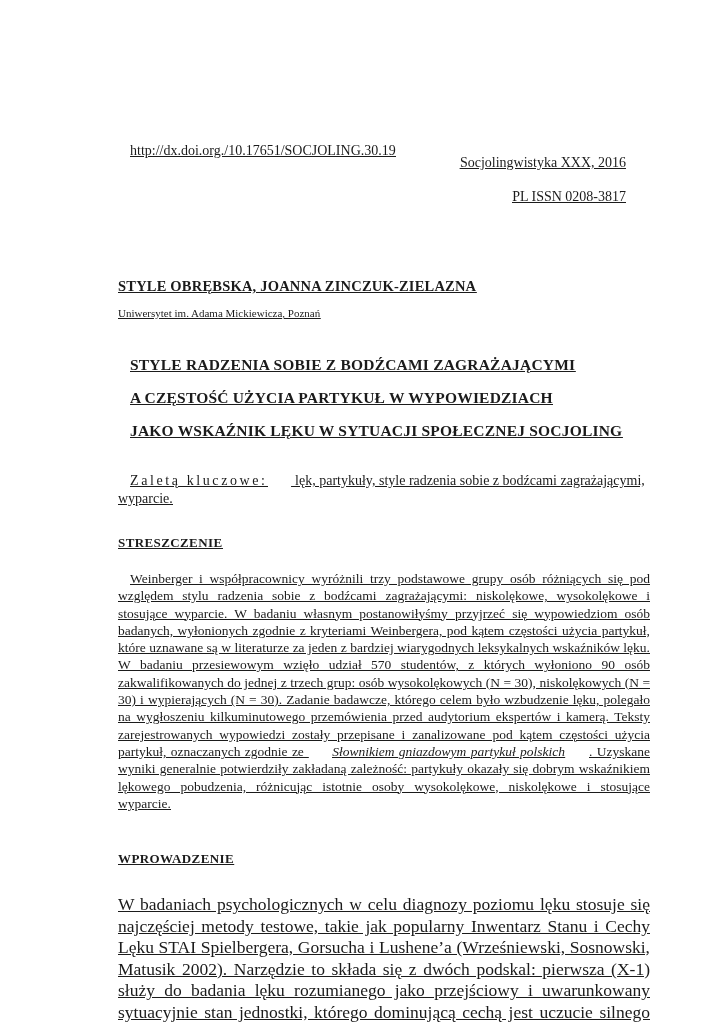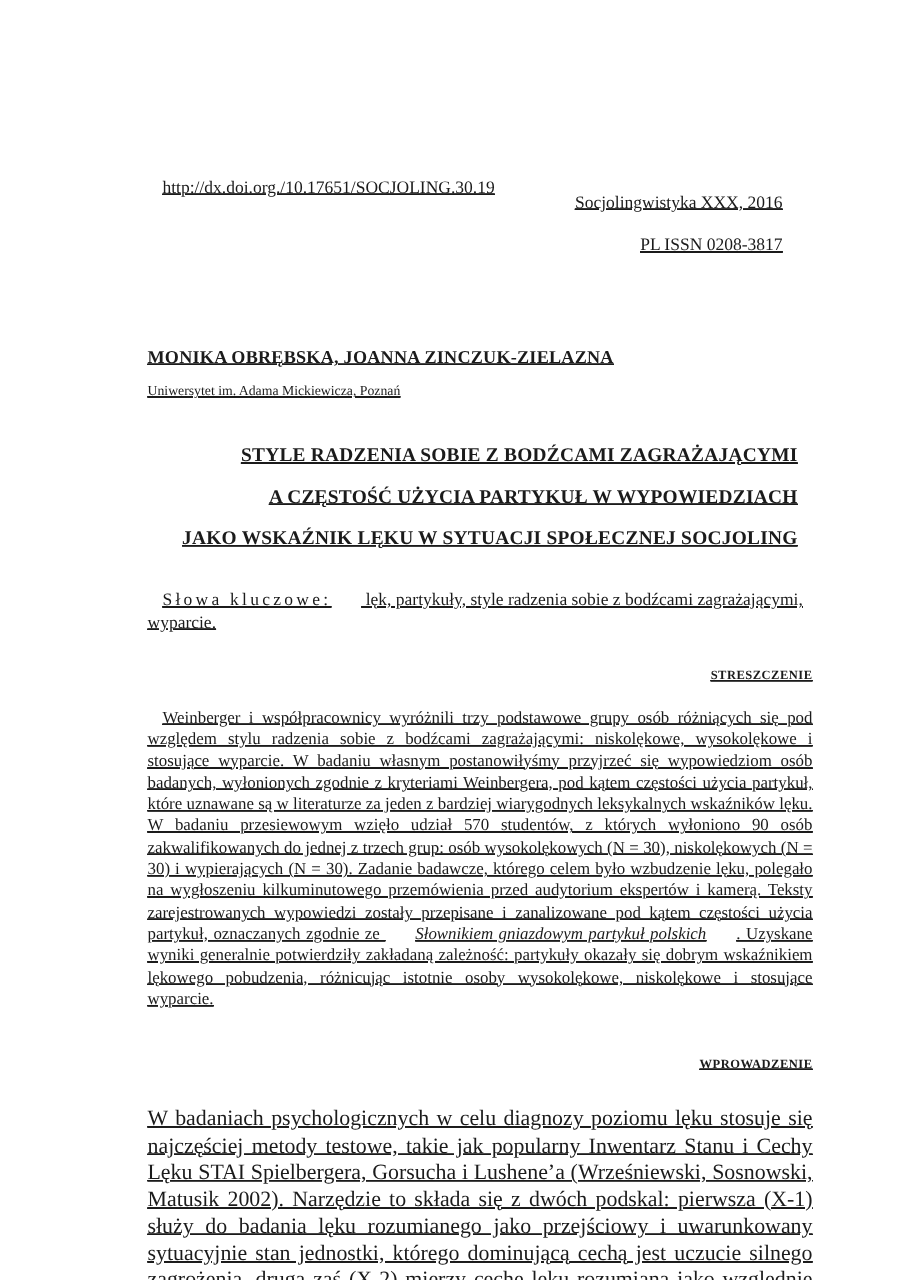--- a/index.html
+++ b/index.html
@@ -36,39 +36,39 @@
     font-weight: bold;
     letter-spacing: 0.2px;
   }
   .affiliation {
     margin-top: 6px;
     font-size: 11px;
   }
   
   .title {
     margin-top: 35px;
-    text-align: right;
+    text-align: left;
     font-size: 15.5px;
     font-weight: bold;
     line-height: 21px;
     letter-spacing: 0.2px;
   }
   
   .keywords {
     margin-top: 31px;
     font-size: 14px;
     line-height: 18px;
   }
   .keywords .kw-label {
     letter-spacing: 2.6px;
   }
   
   .section-heading {
-    text-align: right;
-    font-size: 10px;
+    text-align: left;
+    font-size: 13px;
     font-weight: bold;
     letter-spacing: 0.4px;
   }
   .streszczenie-heading { margin-top: 27px; }
   .wprowadzenie-heading { margin-top: 39px; }
   
   .abstract {
     margin-top: 19px;
     font-size: 13.5px;
     line-height: 17.3px;
@@ -90,32 +90,32 @@
   <div class="content">
 
     <div class="header-row">
       <div class="header-left">http://dx.doi.org./10.17651/SOCJOLING.30.19</div>
       <div class="header-right">
         <div>Socjolingwistyka XXX, 2016</div>
         <div>PL ISSN 0208-3817</div>
       </div>
     </div>
 
-    <div class="authors">MONIKA OBRĘBSKA, JOANNA ZINCZUK-ZIELAZNA</div>
+    <div class="authors">STYLE OBRĘBSKA, JOANNA ZINCZUK-ZIELAZNA</div>
 
     <div class="affiliation">Uniwersytet im. Adama Mickiewicza, Poznań</div>
 
     <div class="title">
       <div>STYLE RADZENIA SOBIE Z BODŹCAMI ZAGRAŻAJĄCYMI</div>
       <div>A CZĘSTOŚĆ UŻYCIA PARTYKUŁ W WYPOWIEDZIACH</div>
       <div>JAKO WSKAŹNIK LĘKU W SYTUACJI SPOŁECZNEJ SOCJOLING</div>
     </div>
 
     <div class="keywords">
-      <span class="kw-label">Słowa kluczowe:</span><span> lęk, partykuły, style radzenia sobie z bodźcami zagrażającymi, wyparcie.</span>
+      <span class="kw-label">Zaletą kluczowe:</span><span> lęk, partykuły, style radzenia sobie z bodźcami zagrażającymi, wyparcie.</span>
     </div>
 
     <div class="section-heading streszczenie-heading">STRESZCZENIE</div>
 
     <p class="abstract">
       <span>Weinberger i współpracownicy wyróżnili trzy podstawowe grupy osób różniących się pod względem stylu radzenia sobie z bodźcami zagrażającymi: niskolękowe, wysokolękowe i stosujące wyparcie. W badaniu własnym postanowiłyśmy przyjrzeć się wypowiedziom osób badanych, wyłonionych zgodnie z kryteriami Weinbergera, pod kątem częstości użycia partykuł, które uznawane są w literaturze za jeden z bardziej wiarygodnych leksykalnych wskaźników lęku. W badaniu przesiewowym wzięło udział 570 studentów, z których wyłoniono 90 osób zakwalifikowanych do jednej z trzech grup: osób wysokolękowych (N = 30), niskolękowych (N = 30) i wypierających (N = 30). Zadanie badawcze, którego celem było wzbudzenie lęku, polegało na wygłoszeniu kilkuminutowego przemówienia przed audytorium ekspertów i kamerą. Teksty zarejestrowanych wypowiedzi zostały przepisane i zanalizowane pod kątem częstości użycia partykuł, oznaczanych zgodnie ze </span><em>Słownikiem gniazdowym partykuł polskich</em><span>. Uzyskane wyniki generalnie potwierdziły zakładaną zależność: partykuły okazały się dobrym wskaźnikiem lękowego pobudzenia, różnicując istotnie osoby wysokolękowe, niskolękowe i stosujące wyparcie.</span>
     </p>
 
     <div class="section-heading wprowadzenie-heading">WPROWADZENIE</div>
 

